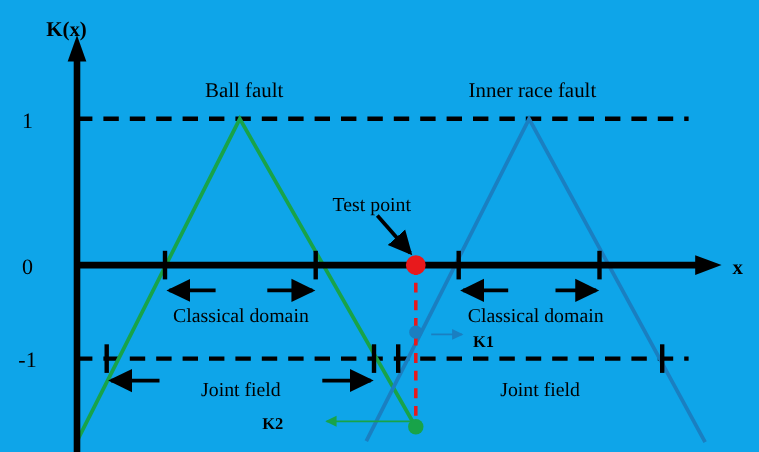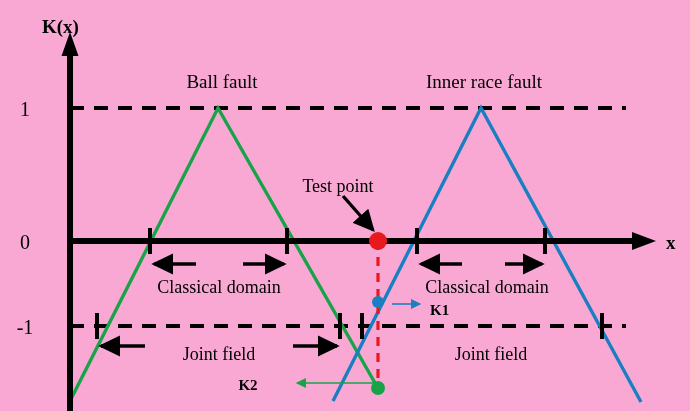--- a/index.html
+++ b/index.html
@@ -4,21 +4,21 @@
 <style>
   html, body {
     margin: 0;
     padding: 0;
     background: #ffffff;
   }
   #stage {
     position: relative;
     width: 690px;
     height: 411px;
-    background: #f9a8d4;
+    background: #0ea5e9;
     overflow: hidden;
     font-family: "Liberation Serif", "DejaVu Serif", serif;
   }
   svg#fig {
     position: absolute;
     left: 0;
     top: 0;
     width: 690px;
     height: 411px;
   }

